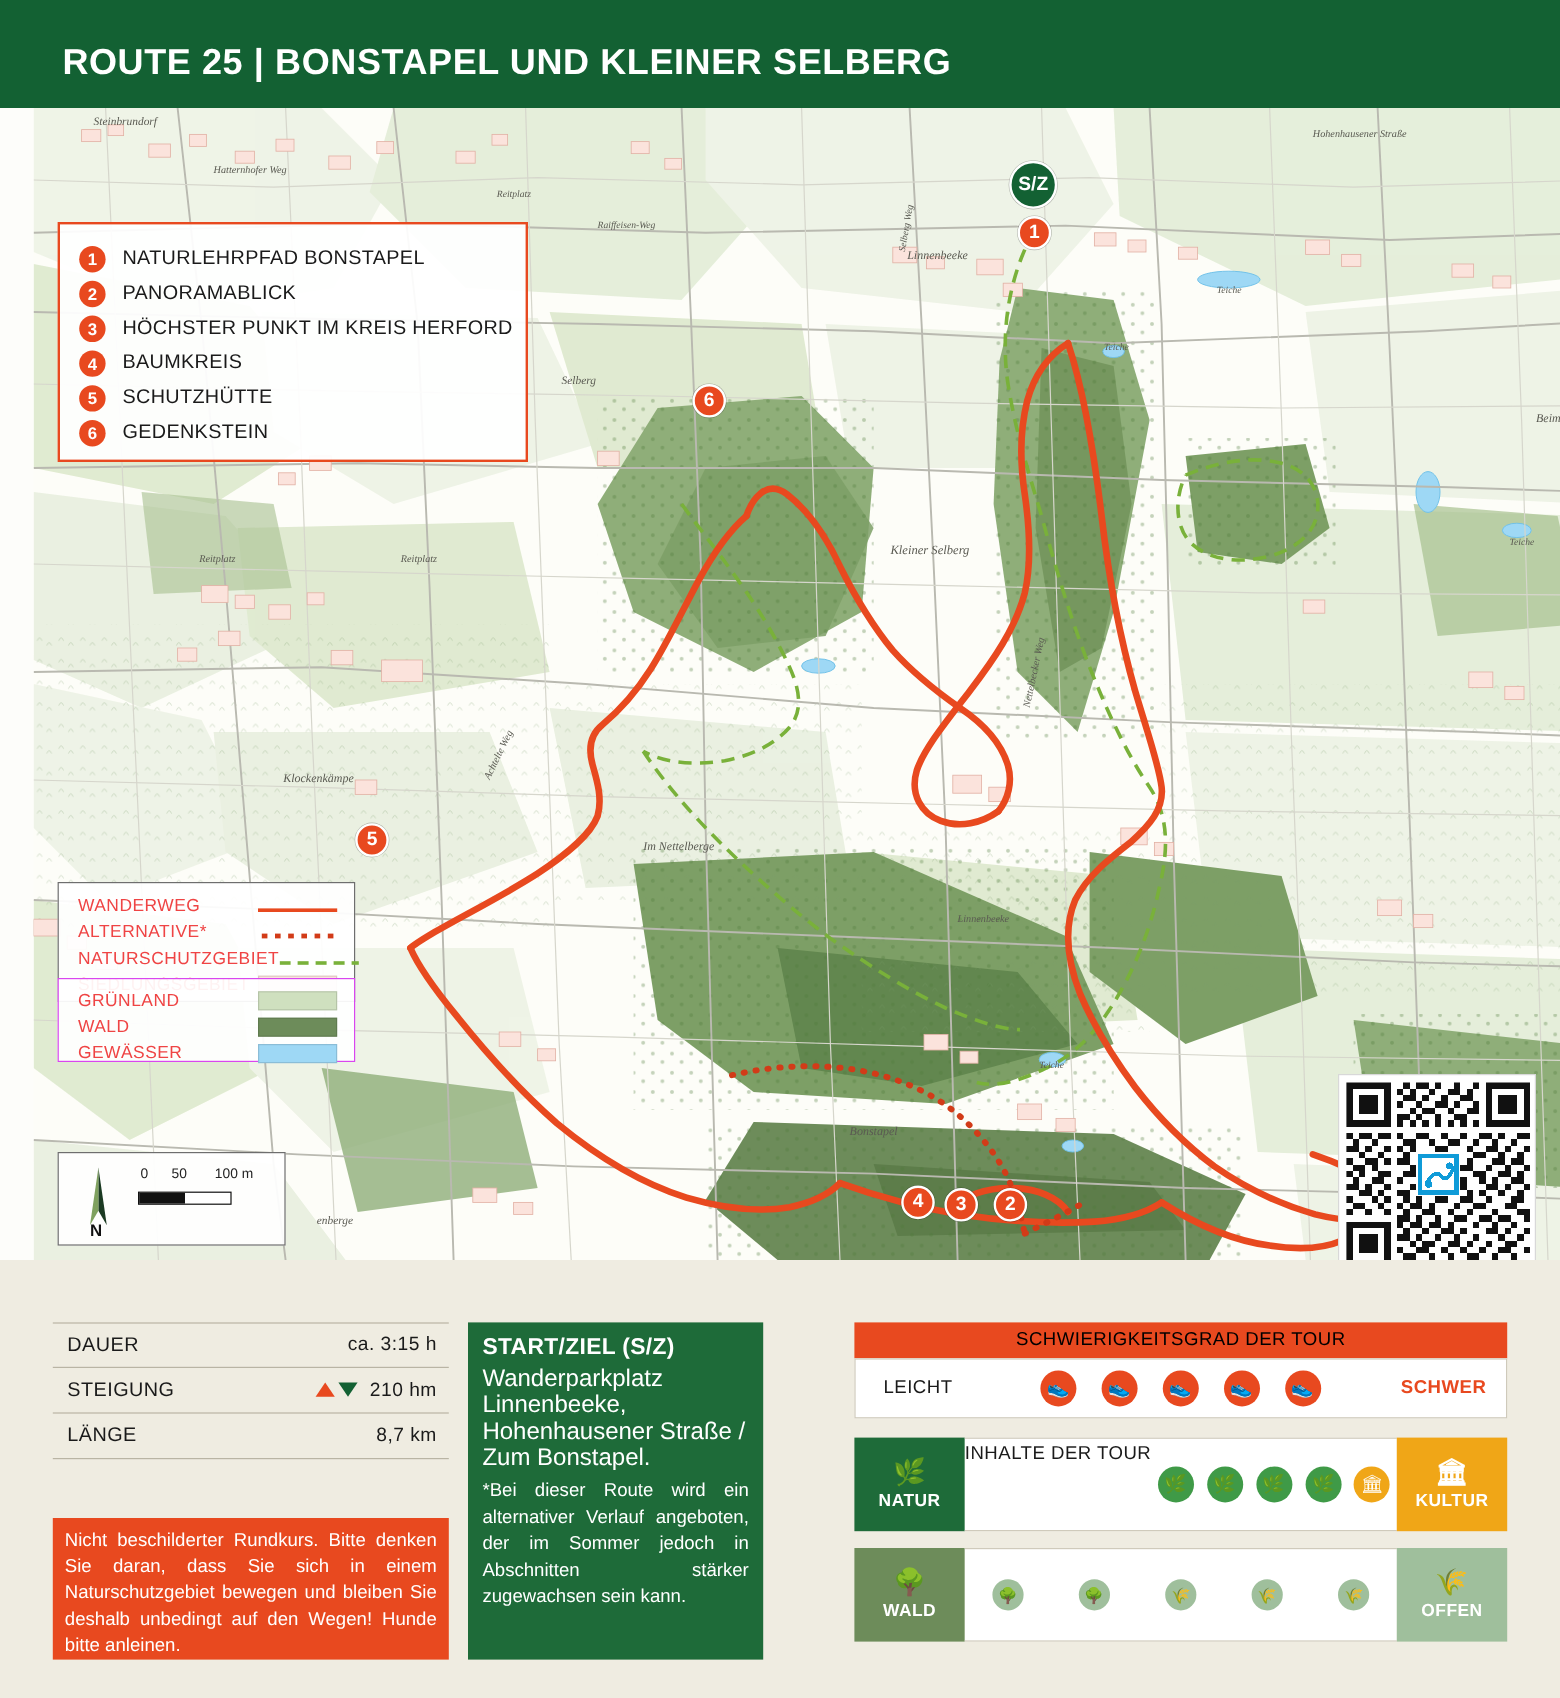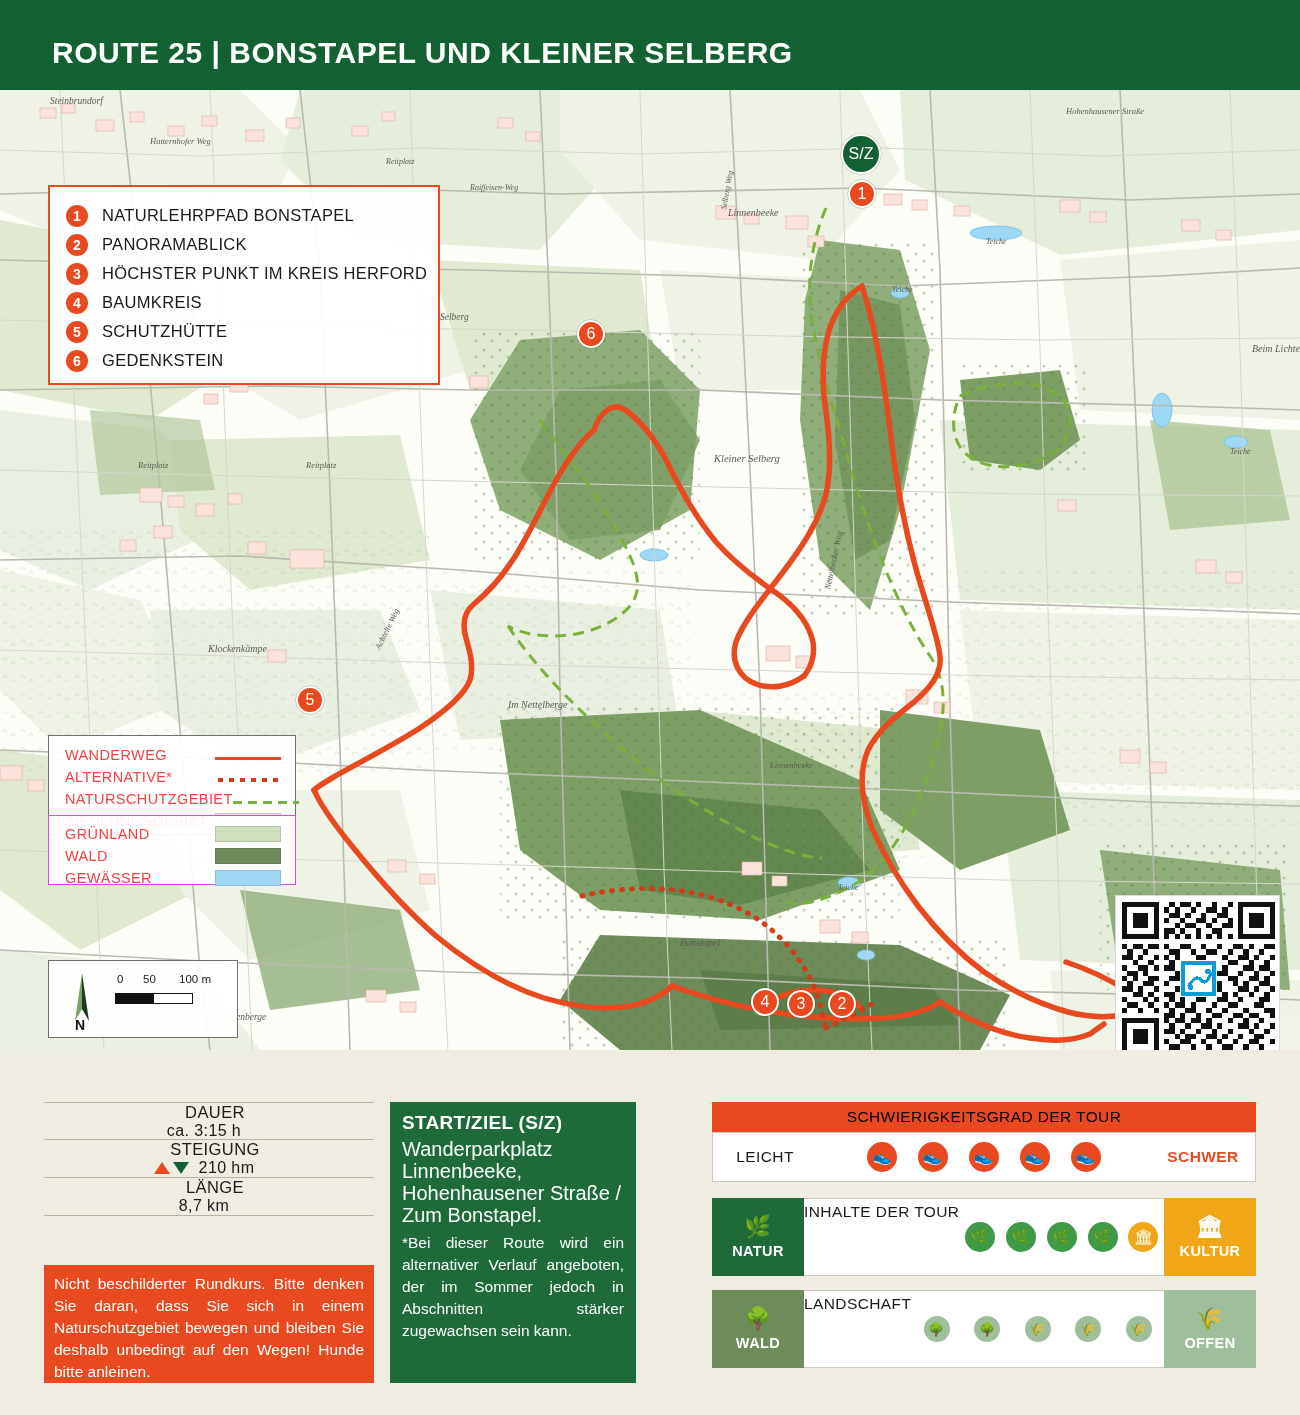--- a/index.html
+++ b/index.html
@@ -30,20 +30,21 @@
     white-space: nowrap;
   }
 
   
   #map {
     position: absolute;
     left: 0; top: 90px;
     width: 1300px; height: 960px;
     background: #fdfdfa;
     overflow: hidden;
+    padding-left: 28px;
   }
   #map svg { display: block; }
 
   
   .mapbox {
     position: absolute;
     background: rgba(255,255,255,0.93);
     border: 2px solid #e8491f;
   }
 
@@ -168,21 +169,21 @@
 
   
   .marker {
     position: absolute;
     width: 28px; height: 28px;
     border-radius: 50%;
     background: #e8491f;
     border: 2.5px solid #ffffff;
     color: #fff;
     font-size: 16px;
-    font-weight: normal;
+    font-weight: bold;
     display: flex; align-items: center; justify-content: center;
     box-shadow: 0 0 0 0.5px rgba(0,0,0,0.25);
   }
   .marker.sz {
     background: #136133;
     width: 40px; height: 40px;
     font-size: 16px;
   }
 
   
@@ -200,21 +201,20 @@
     width: 330px;
   }
   .fact-row {
     display: flex;
     align-items: center;
     height: 38px;
     border-bottom: 1px solid #b9b4a4;
     font-size: 16.5px;
     letter-spacing: 0.4px;
     color: #1a1a1a;
-    flex-direction: column;
   }
   .fact-row:first-child { border-top: 1px solid #b9b4a4; }
   .fact-key { padding-left: 12px; flex: 1 1 auto; }
   .fact-val { padding-right: 10px; font-size: 16px; white-space: nowrap; }
   .tri-up {
     display: inline-block; width: 0; height: 0;
     border-left: 8px solid transparent; border-right: 8px solid transparent;
     border-bottom: 12px solid #e8491f;
     margin-right: 3px; vertical-align: -1px;
   }
@@ -797,21 +797,20 @@
       <div>KULTUR</div>
     </div>
   </div>
 
   <div id="landschaft-wrap">
     <div class="side-tile tile-olive">
       <div class="ic">🌳</div>
       <div>WALD</div>
     </div>
     <div class="center-panel">
-      <div class="cp-title">LANDSCHAFT</div>
       <div class="cp-dots">
         <div class="dot green-pale small">🌳</div>
         <div class="dot green-pale small">🌳</div>
         <div class="dot green-pale small">🌾</div>
         <div class="dot green-pale small">🌾</div>
         <div class="dot green-pale small">🌾</div>
       </div>
     </div>
     <div class="side-tile tile-sage">
       <div class="ic">🌾</div>

